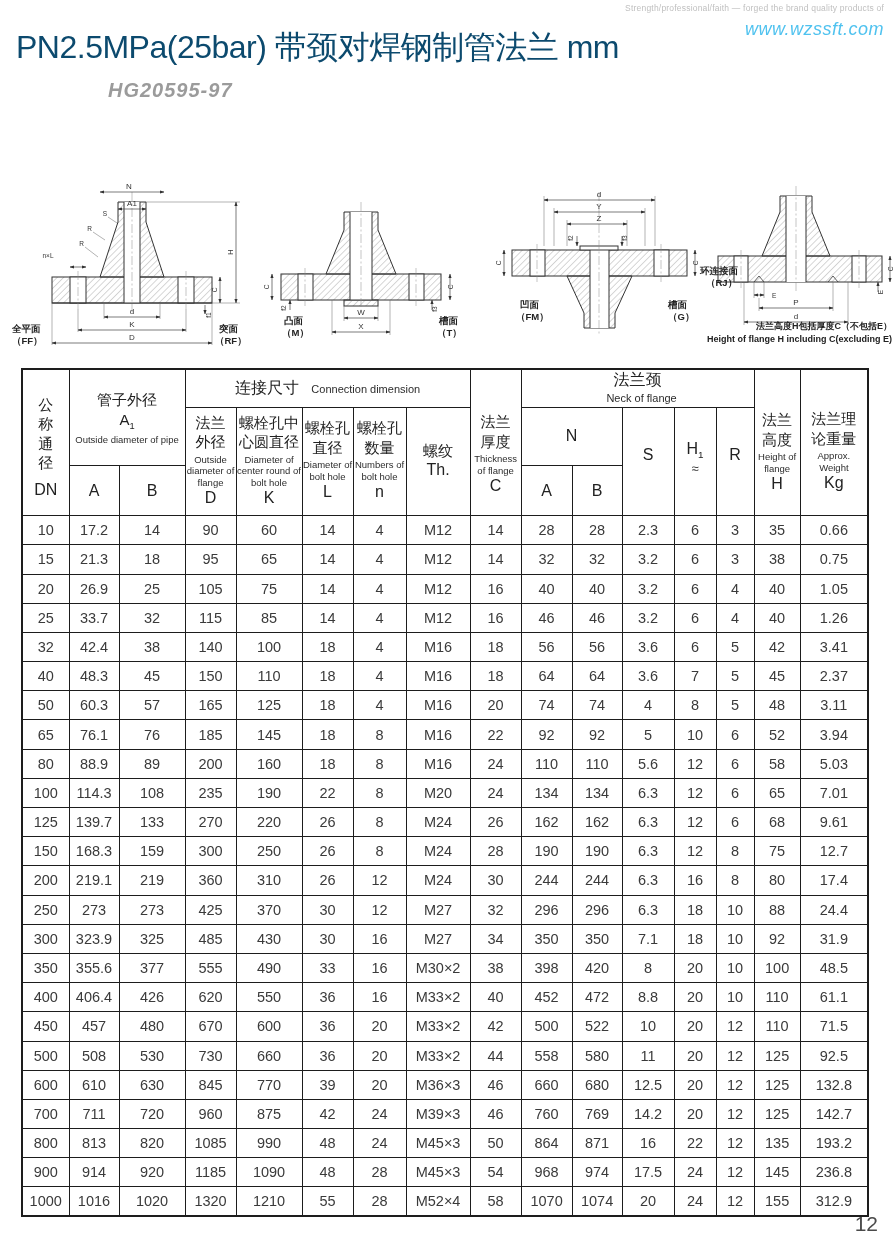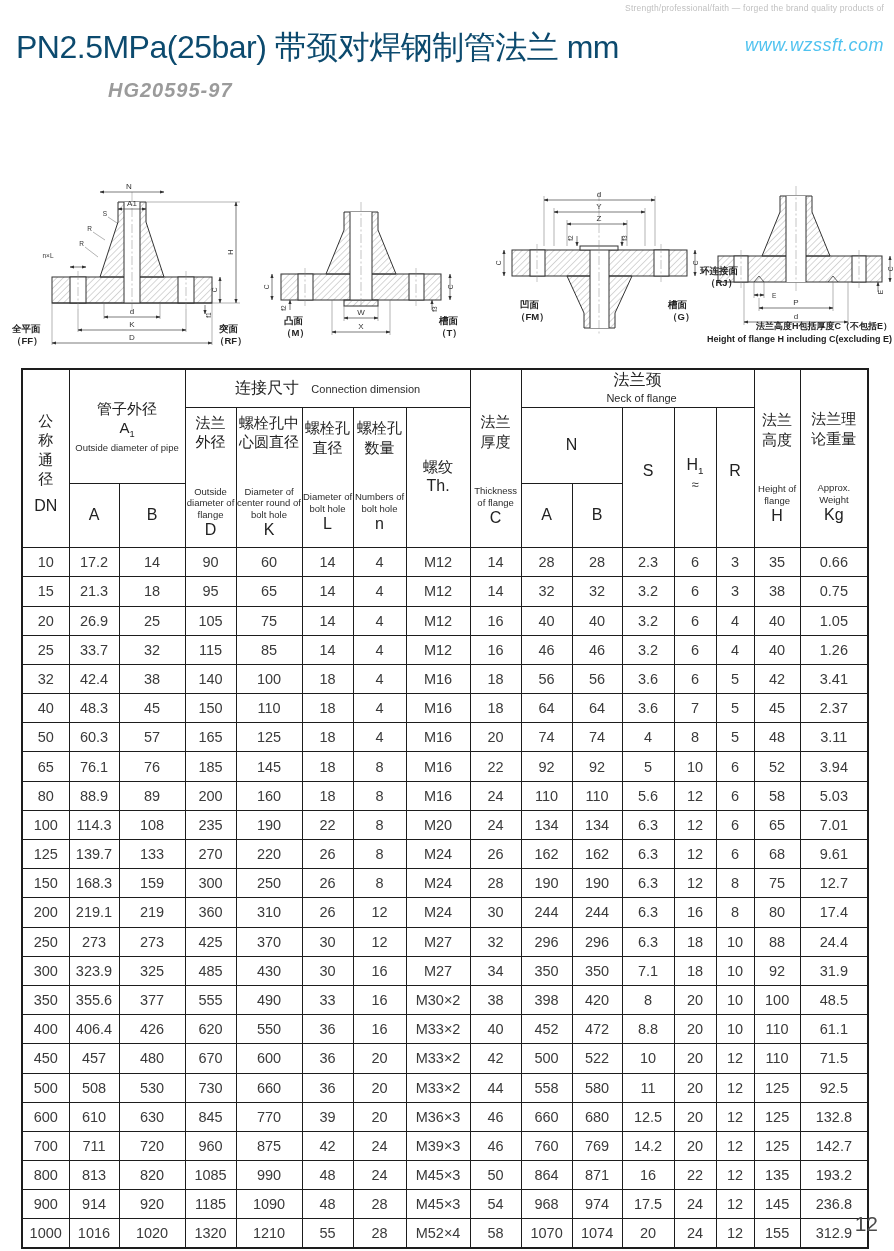--- a/index.html
+++ b/index.html
@@ -4,21 +4,21 @@
 <style>
   * { margin:0; padding:0; box-sizing:border-box; }
   html,body { background:#e8e8e8; }
   .page {
     position:relative; width:894px; height:1251px; background:#fff;
     font-family:"Liberation Sans", sans-serif; color:#333; overflow:hidden; margin:0 auto;
   }
   
   .masthead { position:absolute; top:3px; right:10px; text-align:right; }
   .tagline { font-size:8.5px; color:#bfbfbf; letter-spacing:.2px; }
-  .website { font-size:18px; font-style:italic; color:#4fc2ef; margin-top:22px; font-weight:500; letter-spacing:.5px;}
+  .website { font-size:18px; font-style:italic; color:#4fc2ef; margin-top:6px; font-weight:500; letter-spacing:.5px;}
   
   .titleblock { position:absolute; left:16px; top:26px; width:860px; }
   .title-main { font-size:32px; font-weight:500; color:#0c4a6e; letter-spacing:-.5px; }
   .title-row { display:flex; align-items:baseline; margin-top:9px; }
   .title-sub { font-size:20px; color:#3a3a3a; }
   .title-std { font-size:20px; font-weight:bold; font-style:italic; color:#9b9b9b; margin-left:92px; letter-spacing:1px; }
   
   .drawings { position:absolute; left:0; top:178px; width:894px; height:186px; }
   .drawings svg { position:absolute; overflow:visible; }
   svg text { font-family:"Liberation Sans", sans-serif; fill:#333; }
@@ -39,21 +39,21 @@
   .spec tbody td { height:29.2px; font-size:14.5px; color:#3a3a3a; }
   .cn  { font-size:15px; color:#222; line-height:1.3; }
   .cnw1 { width:1.25em; margin:8px auto; word-break:break-all; }
   .cnw2 { width:2.35em; margin:0 auto; word-break:break-all; }
   .cnw3 { width:3.35em; margin:0 auto; word-break:break-all; }
   .cnw4 { width:4.35em; margin:0 auto; word-break:break-all; }
   .en  { font-size:9.5px; color:#2c2c2c; line-height:1.25; margin-top:2px; }
   .letter { font-size:16px; color:#222; }
   .stack { display:flex; flex-direction:column; height:100%; justify-content:space-between;
            align-items:center; padding:5px 1px 8px; }
-  .stack .mid { flex:1 1 auto; display:flex; flex-direction:column; justify-content:flex-start; align-items:center;gap:32px; }
+  .stack .mid { flex:1 1 auto; display:flex; flex-direction:column; justify-content:flex-start; align-items:center; }
   .bottomed { display:flex; flex-direction:column; height:100%; justify-content:flex-end;
               align-items:center; padding-bottom:12px; }
   .grouphead .cn { font-size:16px; display:inline; }
   .grouphead .en { display:inline; font-size:11px; margin-left:8px; }
   .neckhead .en { display:block; font-size:11px; margin-top:1px; }
   sub { font-size:.62em; }
   .approx { font-size:13px; margin-top:1px; }
   .pagenum { position:absolute; right:16px; top:1212px; font-size:21px; color:#4a4a4a; }
 </style>
 </head>

